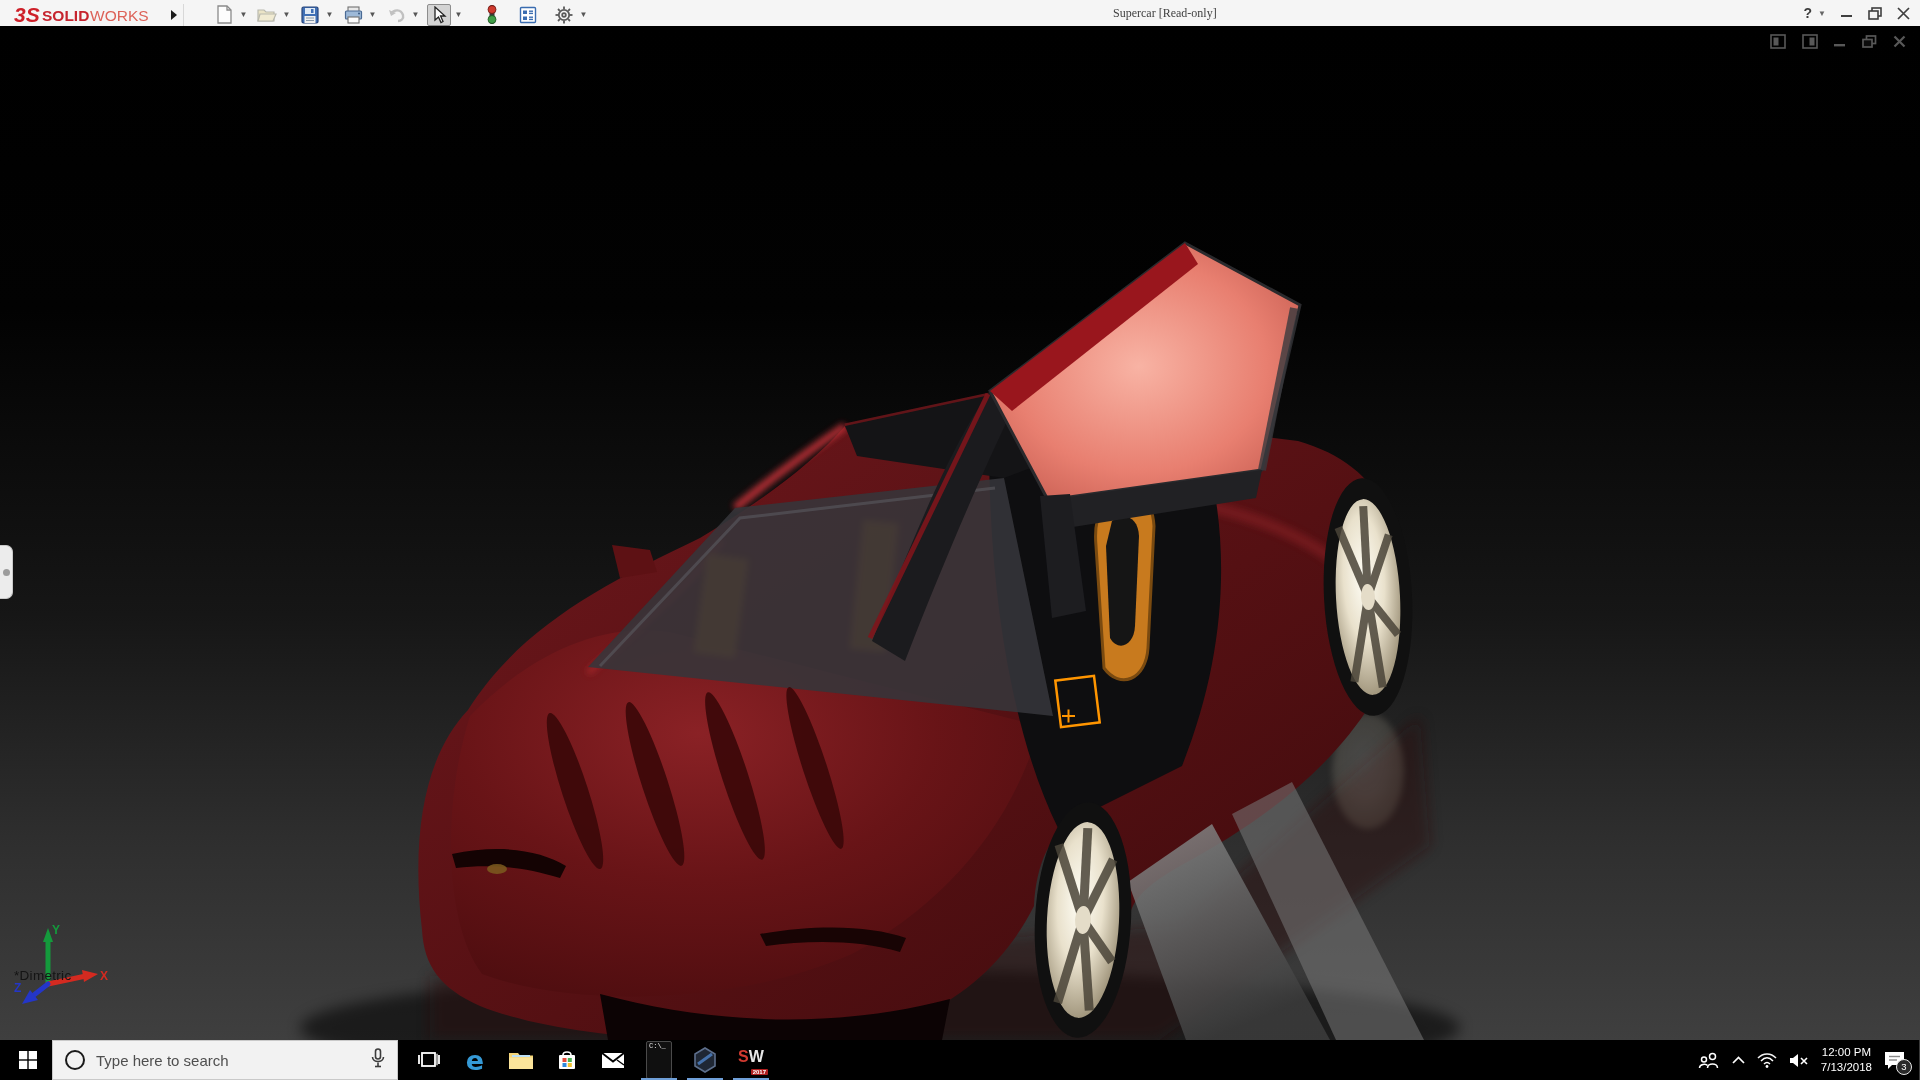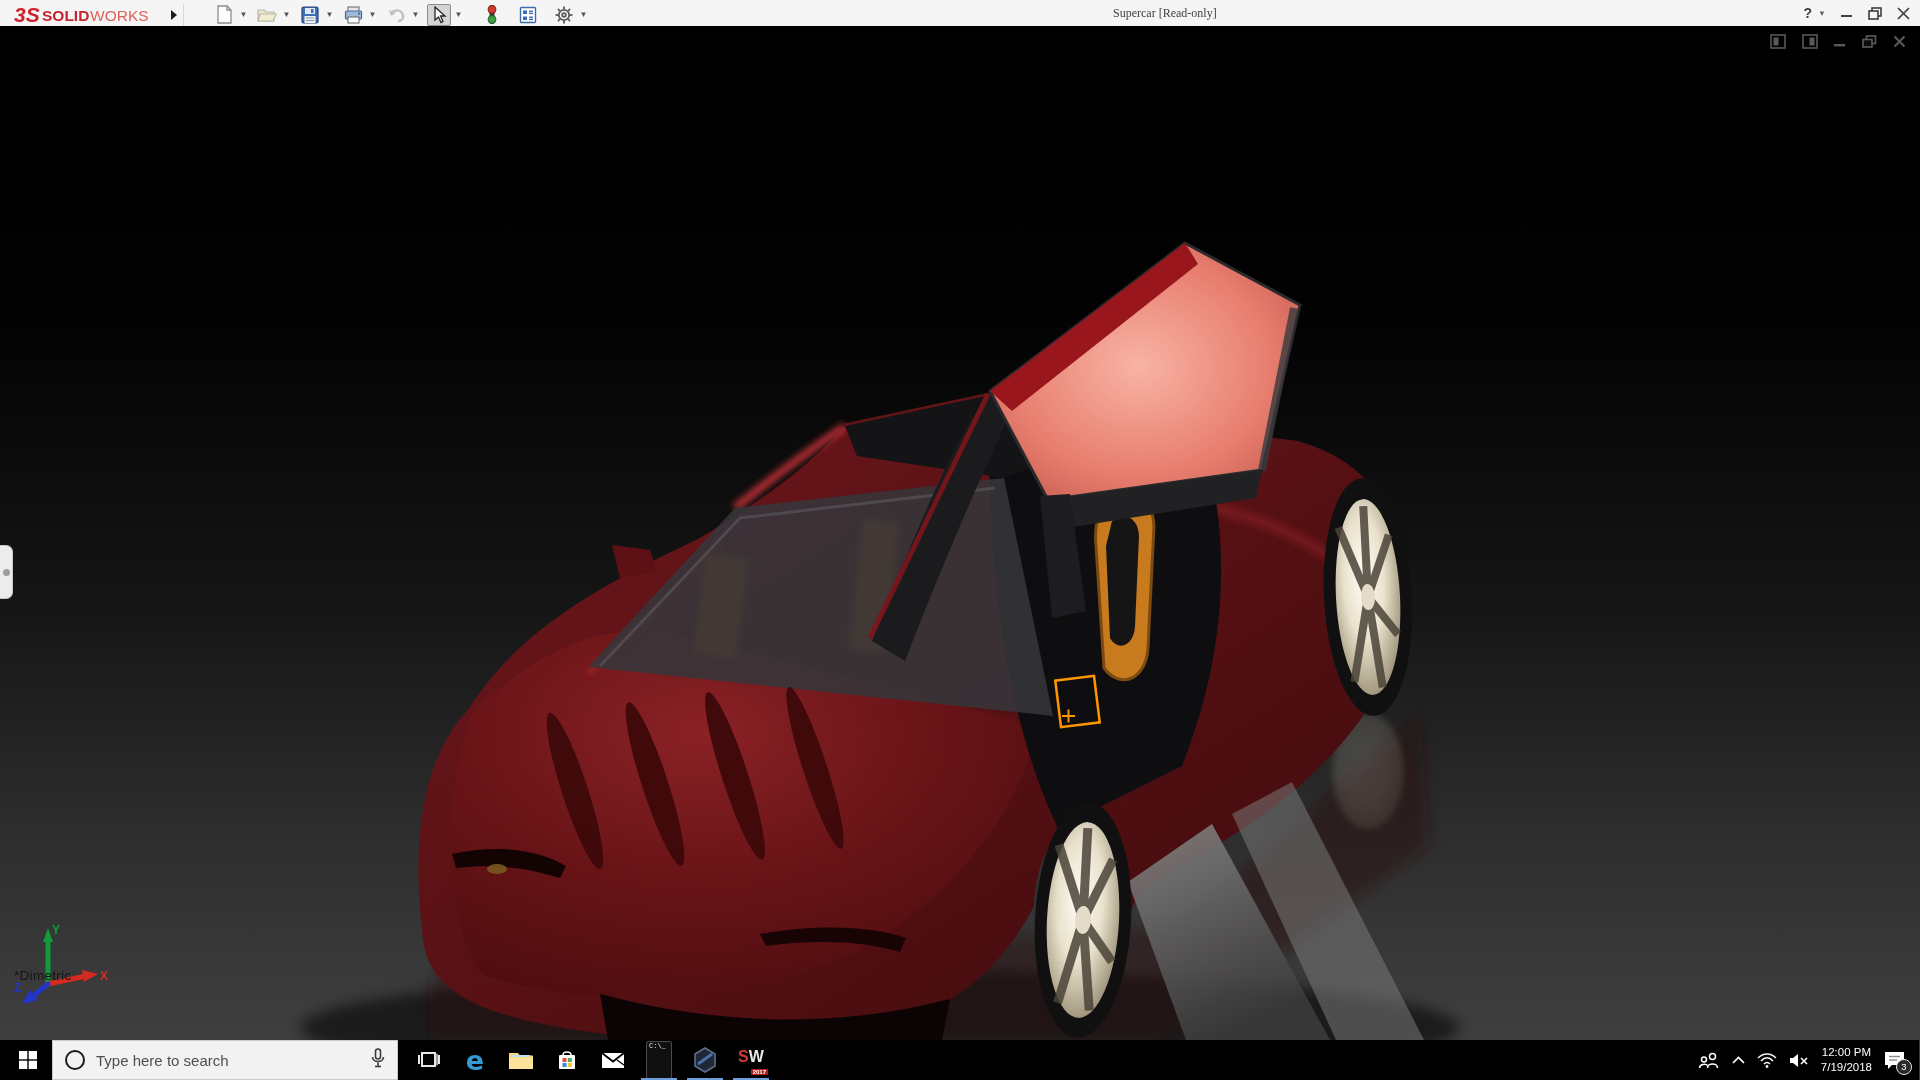--- a/index.html
+++ b/index.html
@@ -507,21 +507,21 @@
           </svg>
       </span>
       <span>
         <svg width="20" height="15" viewBox="0 0 20 15">
             <path d="M1,5 L4,5 L9,1 L9,14 L4,10 L1,10 Z" fill="#fff"></path>
             <path d="M12,5 L18,11 M18,5 L12,11" stroke="#fff" stroke-width="1.6"></path>
           </svg>
       </span>
       <div class="clock">
         <div>12:00 PM</div>
-        <div>7/19/2018</div>
+        <div>7/13/2018</div>
       </div>
       <span class="action-center">
         <svg width="21" height="19" viewBox="0 0 21 19">
             <path d="M1,1 L20,1 L20,14 L8,14 L4,18 L4,14 L1,14 Z" fill="#fff"></path>
             <line x1="5" y1="5.5" x2="16" y2="5.5" stroke="#888" stroke-width="1.4"></line>
             <line x1="5" y1="9" x2="13" y2="9" stroke="#888" stroke-width="1.4"></line>
           </svg>
         <span class="ac-badge">3</span>
       </span>
       <span class="show-desktop"></span>

